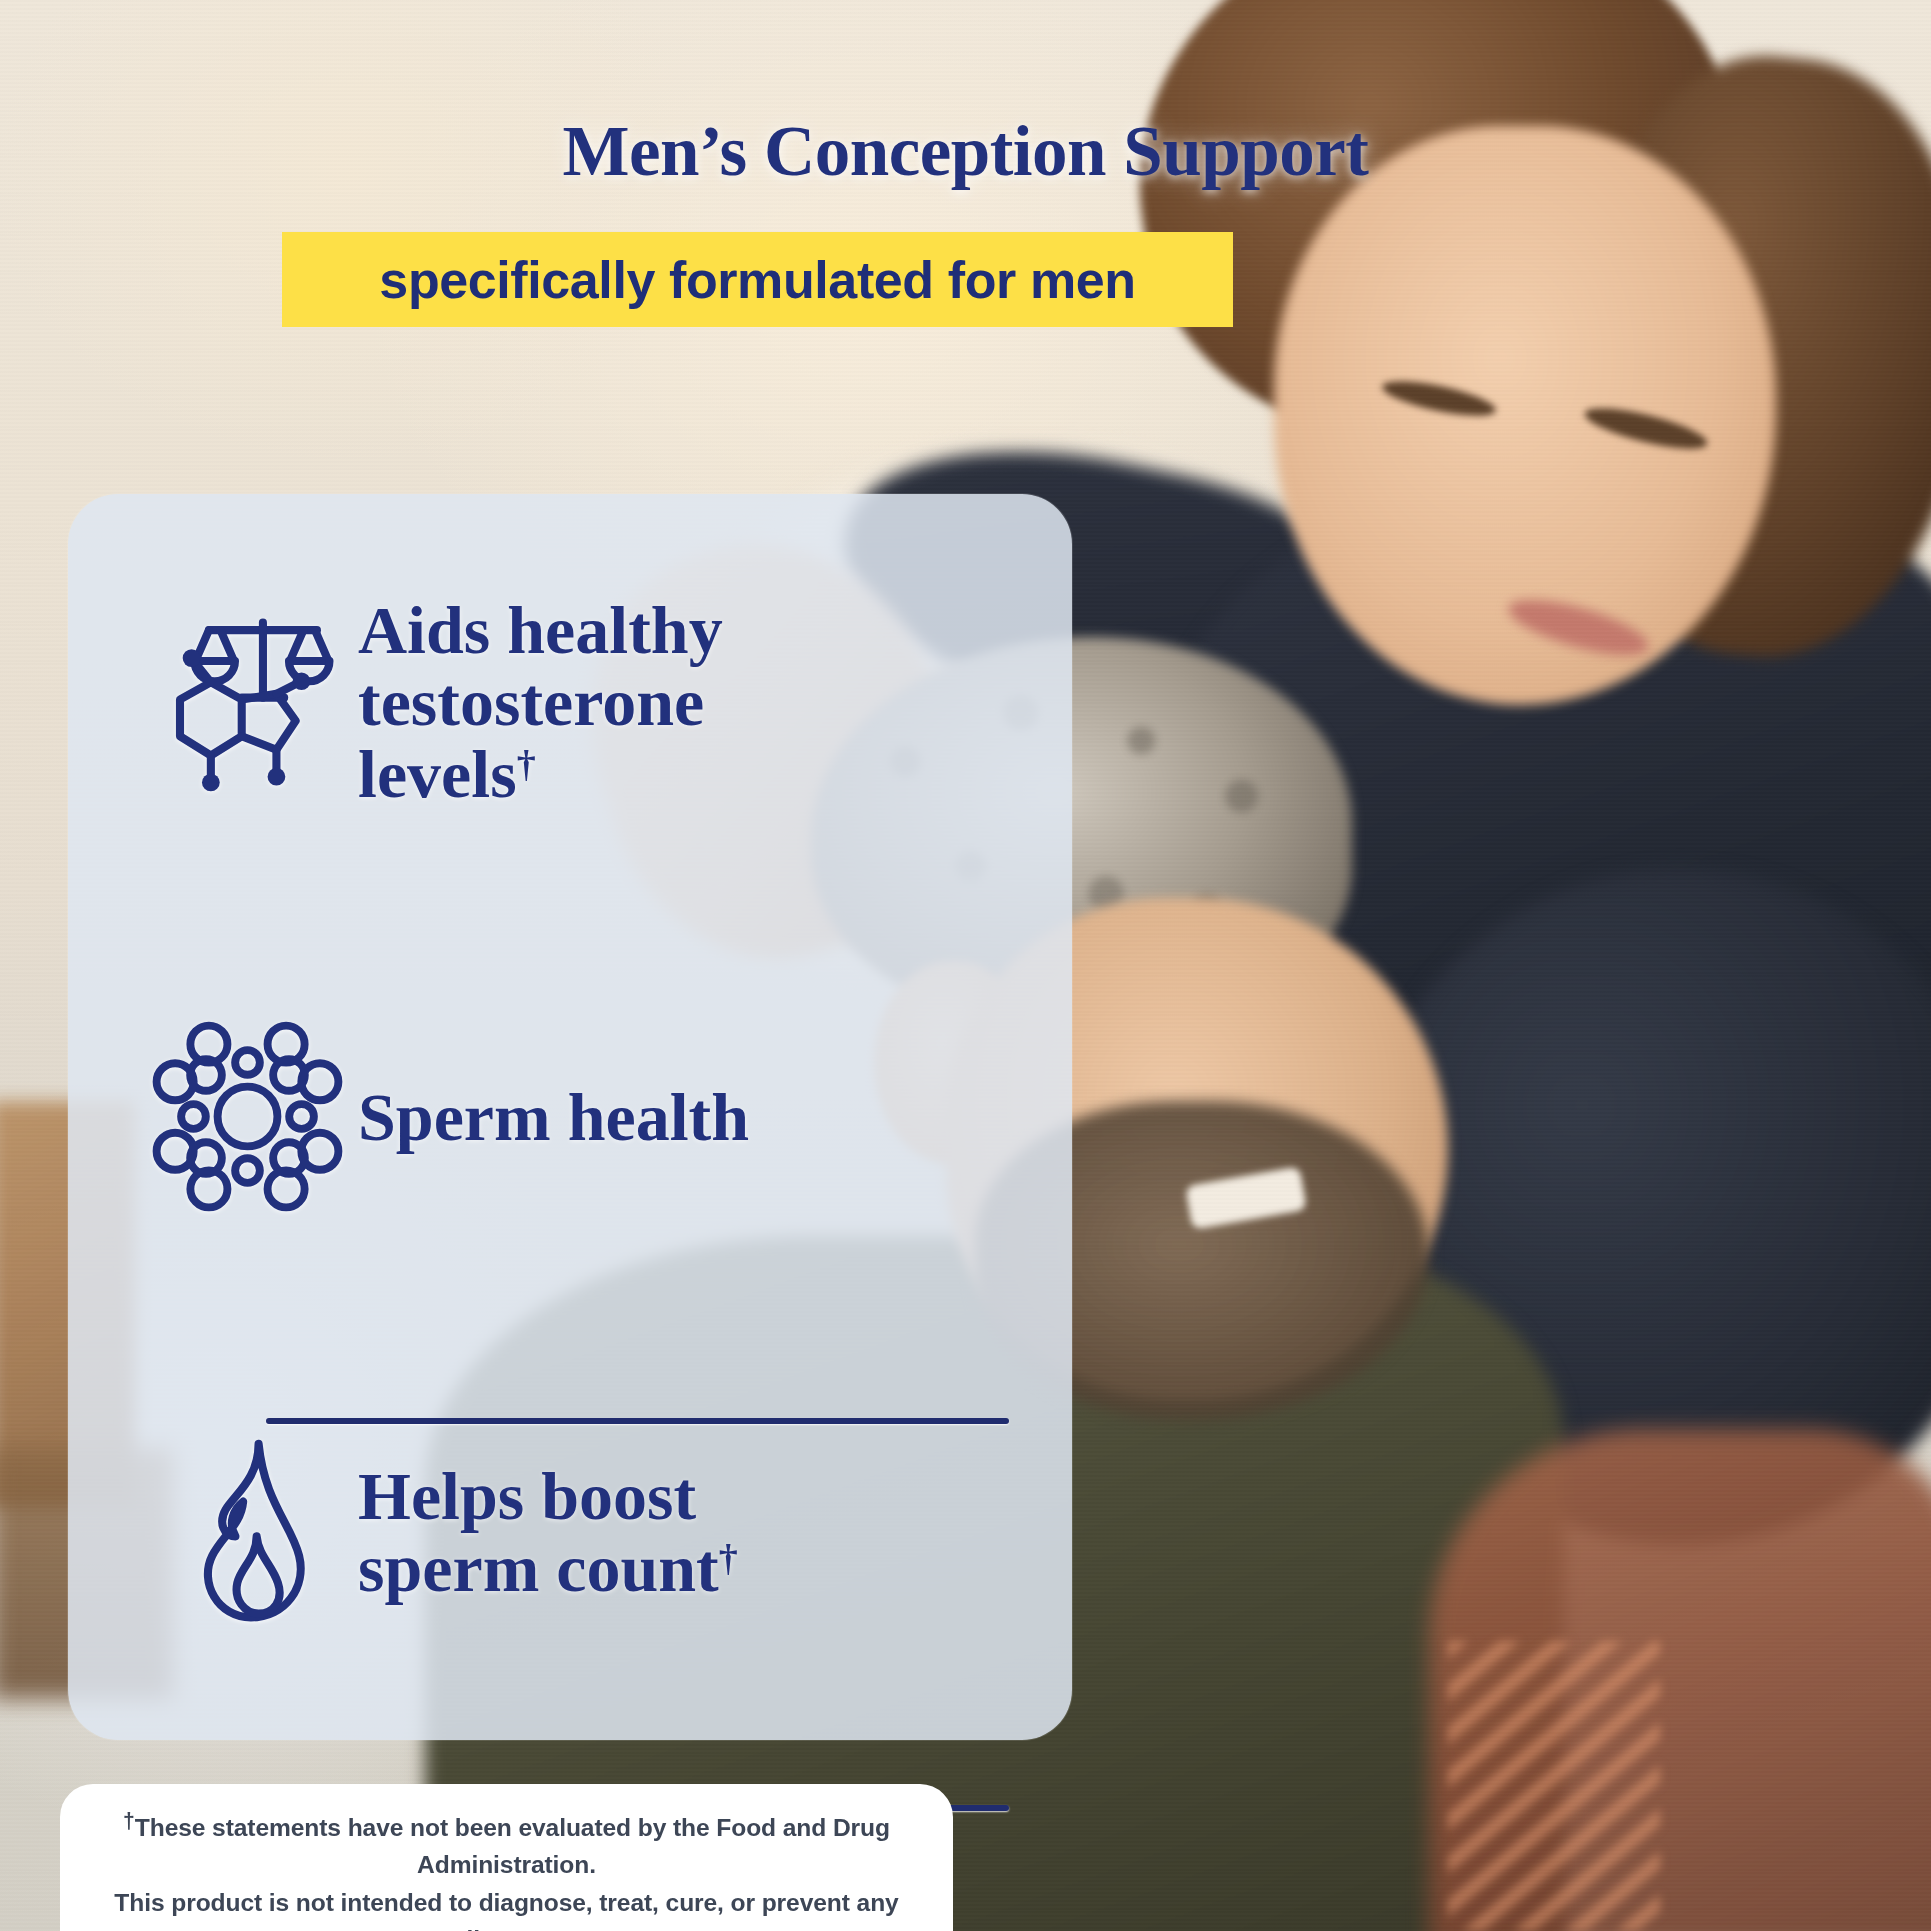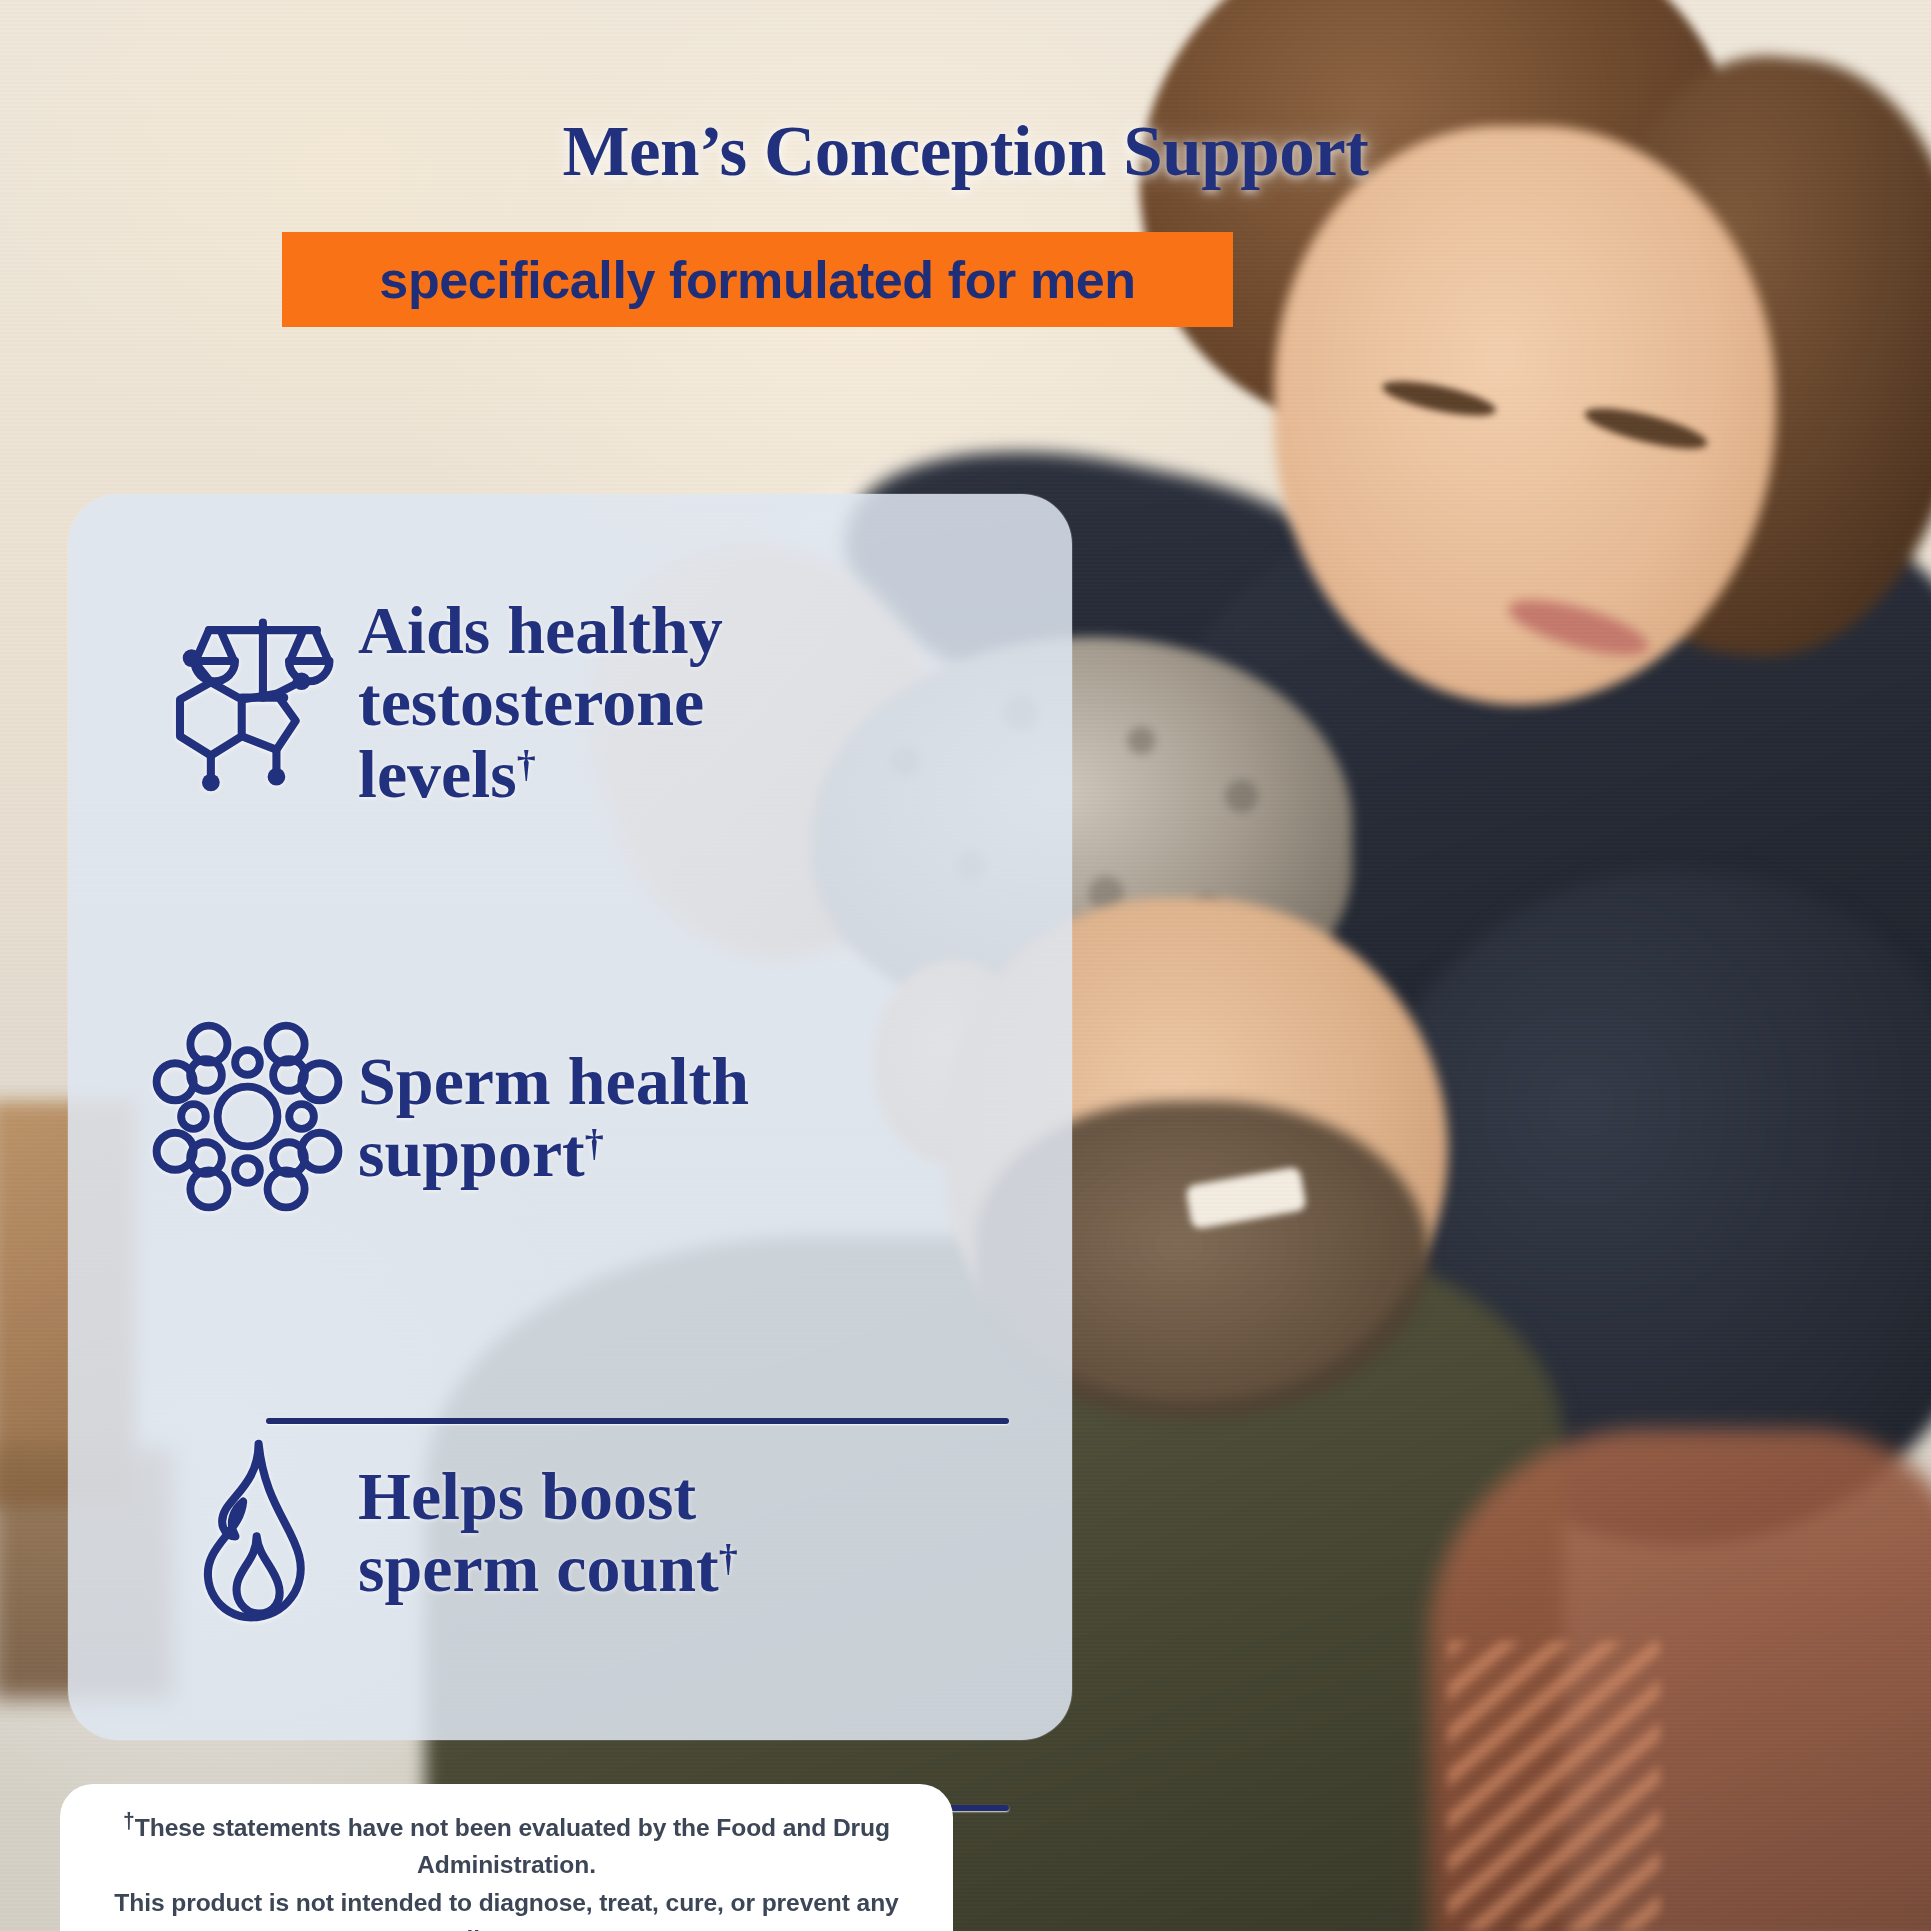--- a/index.html
+++ b/index.html
@@ -253,21 +253,21 @@
     text-shadow: 0 1.9px 9.7px rgba(255,255,255,.72), 0 0 25px rgba(255,255,255,.5);
     white-space: nowrap;
   }
 
   .subtitle-band {
     position: absolute;
     left: 282px;
     top: 232px;
     width: 951px;
     height: 95px;
-    background: #f97316;
+    background: #fde047;
     display: flex;
     align-items: center;
     justify-content: center;
   }
   .subtitle-text {
     font-family: "Liberation Sans", sans-serif;
     font-weight: bold;
     font-size: 52px;
     letter-spacing: -0.4px;
     color: #1f2e78;
@@ -456,21 +456,20 @@
             <circle cx="30" cy="87.5" r="9.6"></circle>
             <circle cx="70" cy="87.5" r="9.6"></circle>
             <circle cx="12.5" cy="32" r="9.6"></circle>
             <circle cx="87.5" cy="32" r="9.6"></circle>
             <circle cx="12.5" cy="68" r="9.6"></circle>
             <circle cx="87.5" cy="68" r="9.6"></circle>
           </svg>
         </div>
         <div class="benefit-text">
           <div>Sperm health</div>
-          <div><span>support</span><span class="dag">†</span></div>
         </div>
       </div>
 
       <div class="benefit-row">
         <div class="benefit-icon">
           <svg width="166" height="193" viewBox="0 0 86 100" fill="none" stroke="#22317d" stroke-width="4.2" stroke-linecap="round" stroke-linejoin="round">
 
             <path d="M49 4
                      C 49 22, 37 30, 32 38
                      C 28 45, 31 52, 37 52

